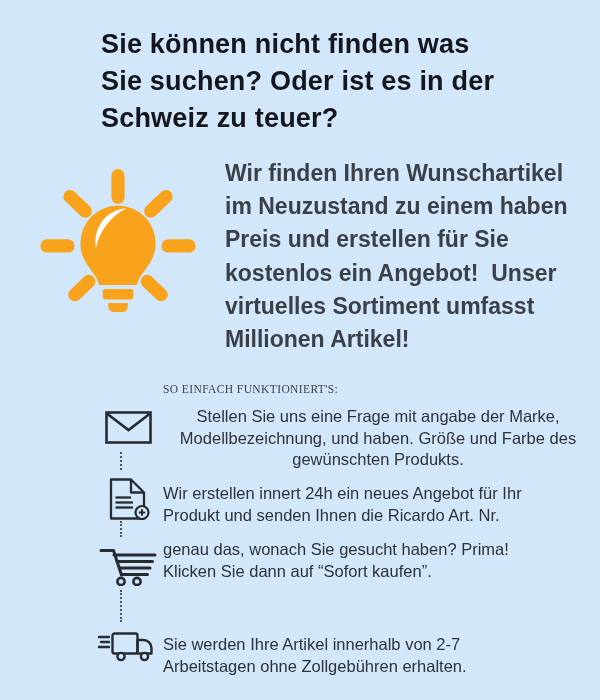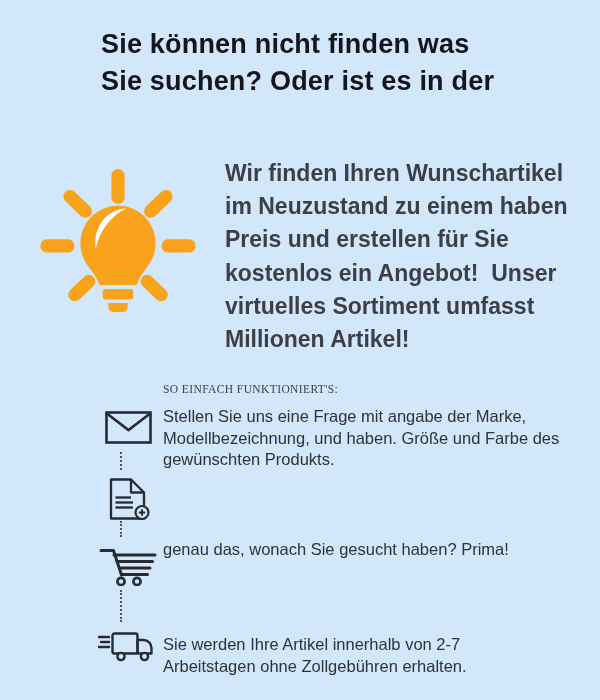--- a/index.html
+++ b/index.html
@@ -24,21 +24,21 @@
     color:#3b3f47;
   }
   .hiw-label{
     position:absolute;left:150px;top:383px;
     font-size:11.5px;letter-spacing:.4px;color:#3a3e45;font-family:Liberation Serif, serif;
   }
   .step-text{
     position:absolute;left:150px;width:430px;
     font-size:16.5px;line-height:21.5px;color:#2e3239;
   }
-  #step1-text{top:406px;}
+  #step1-text{top:406px;text-align:center;}
   #step2-text{top:483px;}
   #step3-text{top:539px;}
   #step4-text{top:634px;}
   .step-icon{position:absolute;}
   #envelope-icon{left:92px;top:411px;}
   #document-icon{left:92px;top:478px;}
   #cart-icon{left:86px;top:544px;}
   #truck-icon{left:84px;top:630px;}
   .connector{
     position:absolute;left:107px;width:0;
@@ -49,20 +49,21 @@
   #connector-3{top:590px;height:32px;}
 </style>
 </head>
 <body>
 
 <div id="canvas">
 
   <div class="heading">
     <div class="line">Sie können nicht finden was</div>
     <div class="line">Sie suchen? Oder ist es in der</div>
+    <div class="line">Schweiz zu teuer?</div>
   </div>
 
   <div class="bulb-wrap">
     <svg width="156" height="174" viewBox="0 0 112 125" aria-hidden="true">
       <g stroke="#F9A21B" stroke-width="9.5" stroke-linecap="round">
         <line x1="56" y1="5.5" x2="56" y2="21"></line>
         <line x1="21.5" y1="20.5" x2="32.5" y2="31"></line>
         <line x1="90.5" y1="20.5" x2="79.5" y2="31"></line>
         <line x1="5" y1="56" x2="20" y2="56"></line>
         <line x1="107" y1="56" x2="92" y2="56"></line>
@@ -105,35 +106,40 @@
       <path d="M6 1.5 H26 L39 14.5 V40.5 H6 Z" fill="none" stroke="#272b31" stroke-width="2.3" stroke-linejoin="round"></path>
       <path d="M26 1.5 V14.5 H39" fill="none" stroke="#272b31" stroke-width="2.3" stroke-linejoin="round"></path>
       <line x1="10.5" y1="19.5" x2="26" y2="19.5" stroke="#272b31" stroke-width="2.3"></line>
       <line x1="10.5" y1="24.5" x2="28" y2="24.5" stroke="#272b31" stroke-width="2.3"></line>
       <line x1="10.5" y1="29.5" x2="28" y2="29.5" stroke="#272b31" stroke-width="2.3"></line>
       <circle cx="37" cy="34.5" r="6.5" fill="#d3e7fa" stroke="#272b31" stroke-width="2.2"></circle>
       <line x1="33.8" y1="34.5" x2="40.2" y2="34.5" stroke="#272b31" stroke-width="2"></line>
       <line x1="37" y1="31.3" x2="37" y2="37.7" stroke="#272b31" stroke-width="2"></line>
     </svg>
   </div>
+  <div class="step-text" id="step2-text">
+    <div class="line">Wir erstellen innert 24h ein neues Angebot für Ihr</div>
+    <div class="line">Produkt und senden Ihnen die Ricardo Art. Nr.</div>
+  </div>
   <div class="connector" id="connector-2"></div>
 
   <div class="step-icon" id="cart-icon">
     <svg width="58" height="42" viewBox="0 0 58 42" aria-hidden="true">
       <path d="M2 6.5 H14.5 L22.5 31" fill="none" stroke="#272b31" stroke-width="3" stroke-linecap="round" stroke-linejoin="round"></path>
       <line x1="15" y1="11" x2="56" y2="11" stroke="#272b31" stroke-width="3" stroke-linecap="round"></line>
       <line x1="18" y1="17.5" x2="53.5" y2="17.5" stroke="#272b31" stroke-width="3" stroke-linecap="round"></line>
       <line x1="20.5" y1="24" x2="51" y2="24" stroke="#272b31" stroke-width="3" stroke-linecap="round"></line>
       <line x1="23" y1="30.5" x2="48.5" y2="30.5" stroke="#272b31" stroke-width="3" stroke-linecap="round"></line>
       <circle cx="22" cy="37.5" r="3.6" fill="none" stroke="#272b31" stroke-width="2.6"></circle>
       <circle cx="38" cy="37.5" r="3.6" fill="none" stroke="#272b31" stroke-width="2.6"></circle>
     </svg>
   </div>
   <div class="step-text" id="step3-text">
     <div class="line">genau das, wonach Sie gesucht haben? Prima!</div>
+    <div class="line">Klicken Sie dann auf “Sofort kaufen”.</div>
   </div>
   <div class="connector" id="connector-3"></div>
 
   <div class="step-icon" id="truck-icon">
     <svg width="64" height="32" viewBox="0 0 64 32" aria-hidden="true">
       <line x1="2" y1="7" x2="12" y2="7" stroke="#272b31" stroke-width="2.4" stroke-linecap="round"></line>
       <line x1="4" y1="12" x2="12" y2="12" stroke="#272b31" stroke-width="2.4" stroke-linecap="round"></line>
       <line x1="2" y1="17" x2="12" y2="17" stroke="#272b31" stroke-width="2.4" stroke-linecap="round"></line>
       <rect x="15.5" y="3.5" width="25" height="20" rx="2" fill="none" stroke="#272b31" stroke-width="2.4"></rect>
       <path d="M40.5 10 H46.5 A8 8 0 0 1 54.5 18 V23.5 H40.5 Z" fill="none" stroke="#272b31" stroke-width="2.4" stroke-linejoin="round"></path>

